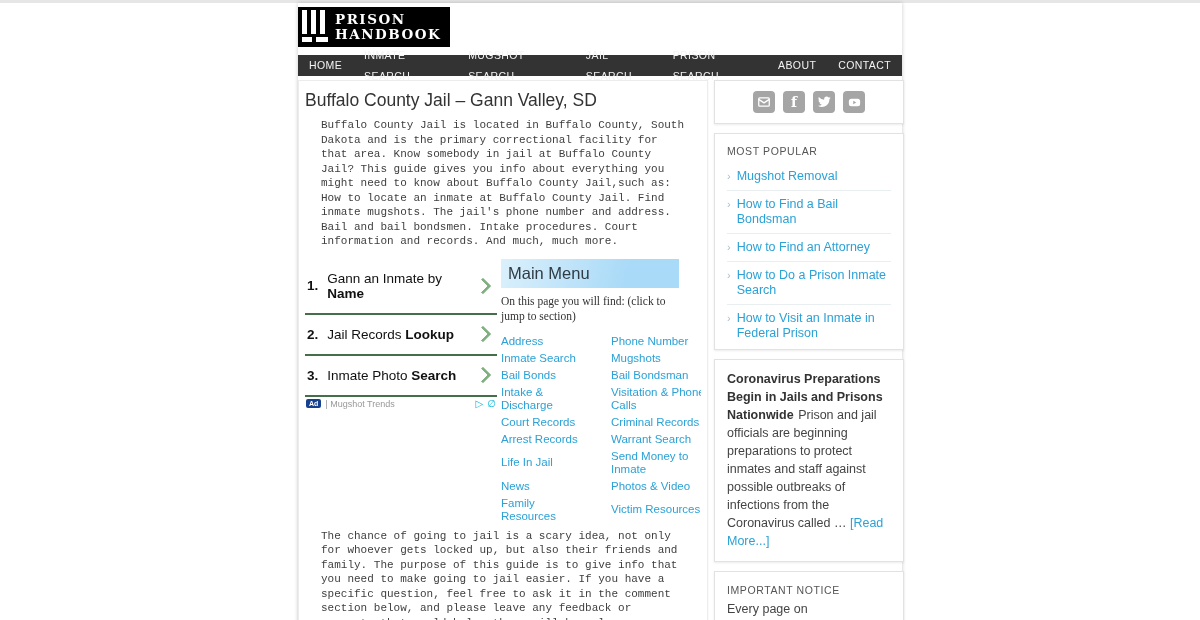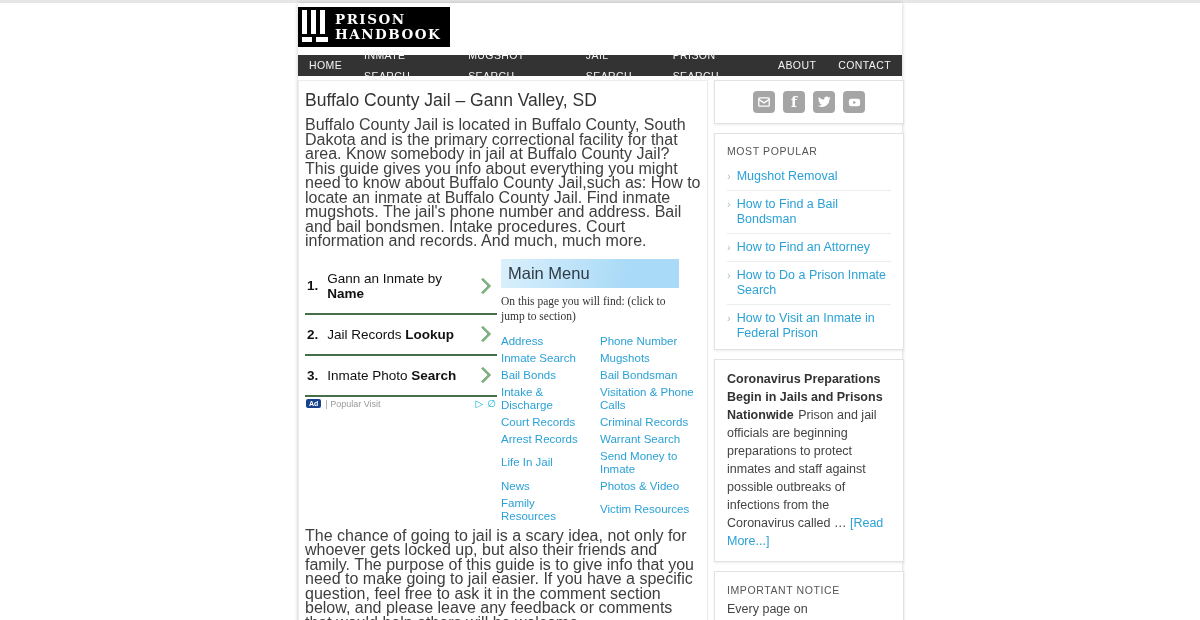--- a/index.html
+++ b/index.html
@@ -25,42 +25,42 @@
   .nav a{color:#f4f4f4;font-size:10.5px;letter-spacing:.4px;padding:0 11px;line-height:21px;text-decoration:none;cursor:pointer;}
   
   .cols{display:flex;gap:6px;margin-top:4px;align-items:flex-start;}
   .main{width:408px;flex:none;border:1px solid #ececec;box-shadow:0 1px 2px rgba(0,0,0,.05);background:#fff;padding-bottom:20px;}
   .aside{width:190px;flex:none;}
   
   .breadcrumb{background:#f2f2f2;border-bottom:1px solid #e4e4e4;padding:4px 8px;font-size:10px;color:#555;}
   .breadcrumb a{color:#2ba1d6;text-decoration:none;cursor:pointer;}
   
   .h1{font-size:17.5px;font-weight:400;color:#333;margin:9px 6px 7px;}
-  .p{font-size:16px;line-height:14.5px;color:#3e3e3e;margin:0 6px 10px;}
+  .p{font-size:11px;line-height:14.5px;color:#3e3e3e;margin:0 22px 10px;font-family:Liberation Mono, monospace;}
   .widget-row{margin:0 6px;height:270px;overflow:hidden;}
   
   .ad{float:left;width:192px;}
   .ad-searchfor{text-align:right;font-size:9.5px;color:#888;padding:2px 2px 6px 0;}
   .ad-item{display:flex;align-items:center;padding:12px 2px;cursor:pointer;}
   .ad-num{font-weight:bold;font-size:13.5px;color:#111;margin-right:9px;}
   .ad-label{font-size:13.5px;color:#111;flex:1;}
   .ad-label b{font-weight:bold;}
   .chev{width:9px;height:9px;border-right:3px solid #7fb07f;border-bottom:3px solid #7fb07f;
     transform:rotate(-45deg);border-radius:1px;margin-right:6px;flex:none;}
   .ad-sep{border-top:2px solid #456f4a;}
   .ad-footer{border-top:2px solid #456f4a;display:flex;align-items:center;padding:2px 1px;gap:4px;}
   .ad-badge{background:#15418f;color:#fff;font-size:7px;font-weight:bold;padding:1px 3px;border-radius:2px;}
   .ad-provider{font-size:9px;color:#999;flex:1;}
   .ad-ico{color:#13b5d8;font-size:10px;line-height:10px;cursor:pointer;}
   
   .menu{float:right;width:200px;}
   .menu-header{background:linear-gradient(105deg,#dbf0fc 0%,#a9daf7 70%);padding:5px 7px;
     font-size:16.5px;color:#2f3b45;margin-right:22px;margin-bottom:6px;}
   .menu-intro{font-size:11.5px;line-height:15.5px;color:#333;width:180px;margin-bottom:8px;font-family:Liberation Serif, serif;}
-  .menu-links{display:grid;grid-template-columns:92px 106px;column-gap:7px;align-items:center;}
+  .menu-links{display:grid;grid-template-columns:92px 106px;column-gap:18px;align-items:center;}
   .menu-links a{font-size:11.5px;line-height:13px;color:#2ba1d6;text-decoration:none;padding:2px 0;cursor:pointer;}
   
   .section-bar{margin:16px 6px 0;background:linear-gradient(105deg,#dbf0fc 0%,#a9daf7 70%);
     padding:4px 6px;font-size:16.5px;color:#2f3b45;}
   
   .box{border:1px solid #e2e2e2;background:#fff;box-shadow:0 1px 2px rgba(0,0,0,.08);margin-bottom:9px;}
   .social-box{padding:10px 0;display:flex;justify-content:center;gap:8px;}
   .sicon{width:22px;height:22px;border-radius:4px;background:#a5a5a5;color:#fff;display:flex;
     align-items:center;justify-content:center;cursor:pointer;}
   .sicon svg{display:block;}
@@ -138,21 +138,21 @@
           <div class="ad-sep"></div>
 
           <div class="ad-item">
             <span class="ad-num">3.</span>
             <span class="ad-label"><span>Inmate Photo </span><b>Search</b></span>
             <span class="chev"></span>
           </div>
 
           <div class="ad-footer">
             <span class="ad-badge">Ad</span>
-            <span class="ad-provider">| Popular Visit</span>
+            <span class="ad-provider">| Mugshot Trends</span>
             <span class="ad-ico">▷</span>
             <span class="ad-ico">∅</span>
           </div>
         </div>
 
         <div class="menu">
           <div class="menu-header">Main Menu</div>
           <div class="menu-intro">On this page you will find: (click to jump to section)</div>
           <div class="menu-links">
             <a>Address</a>

